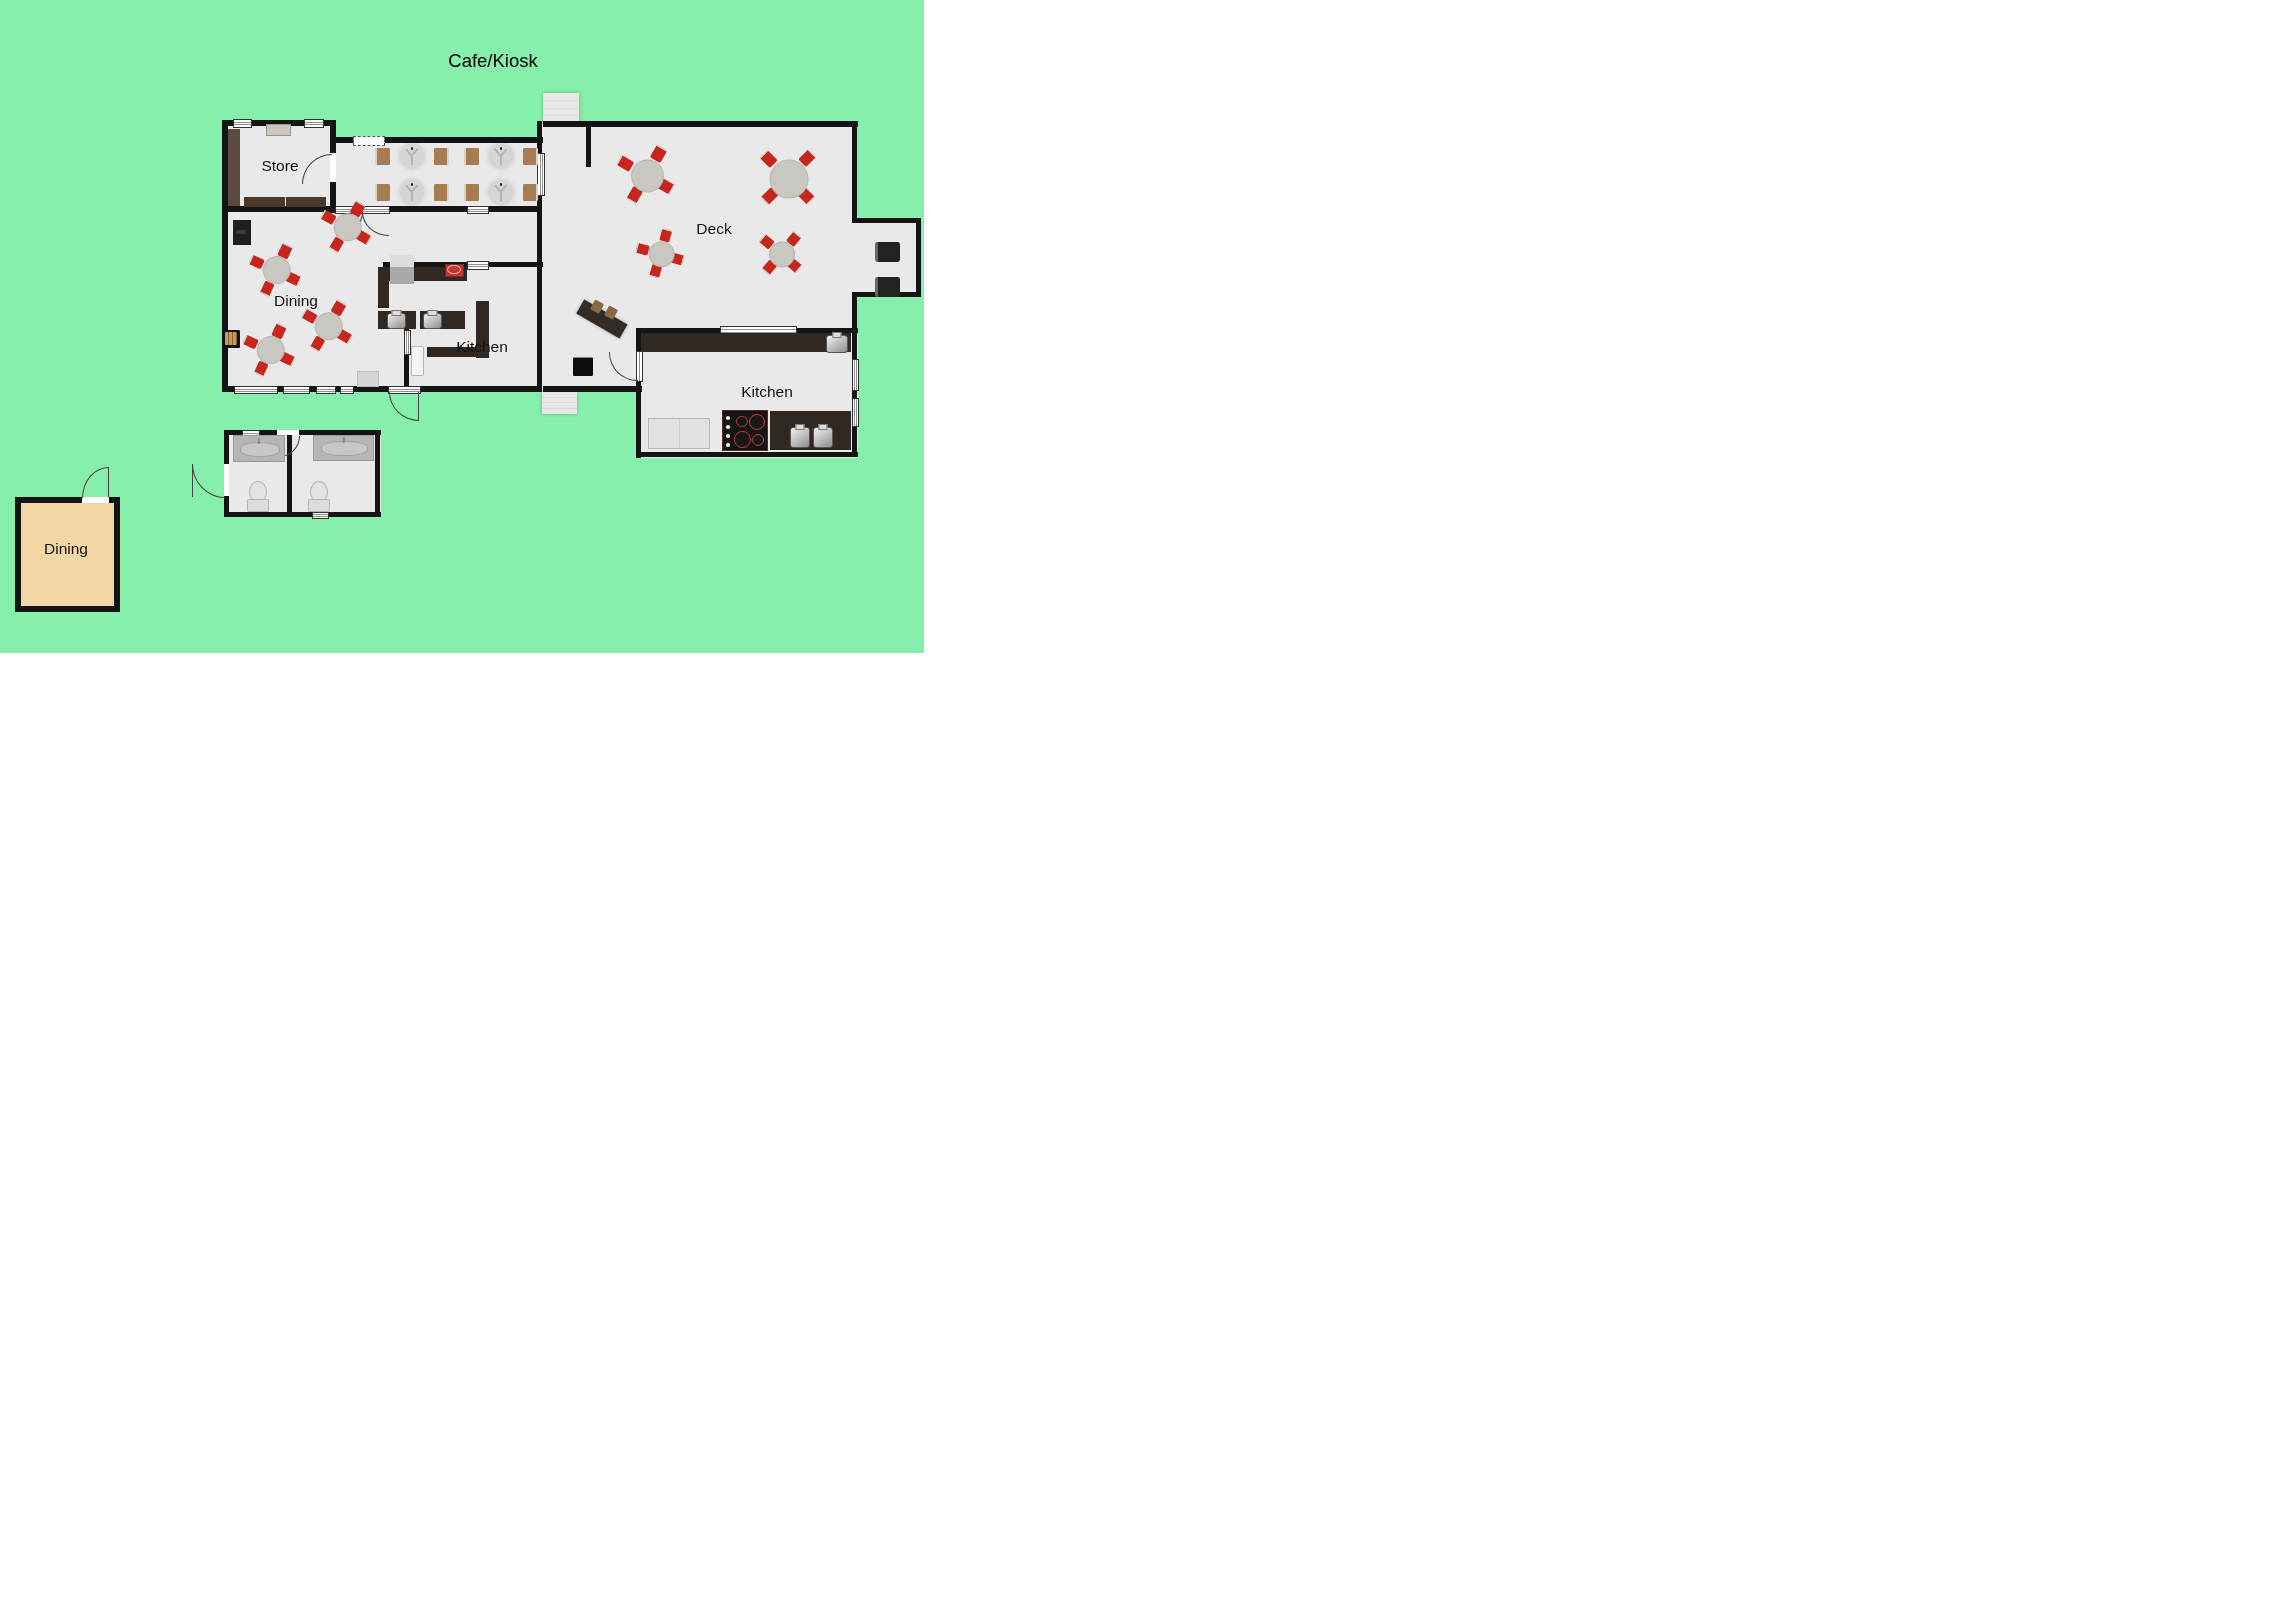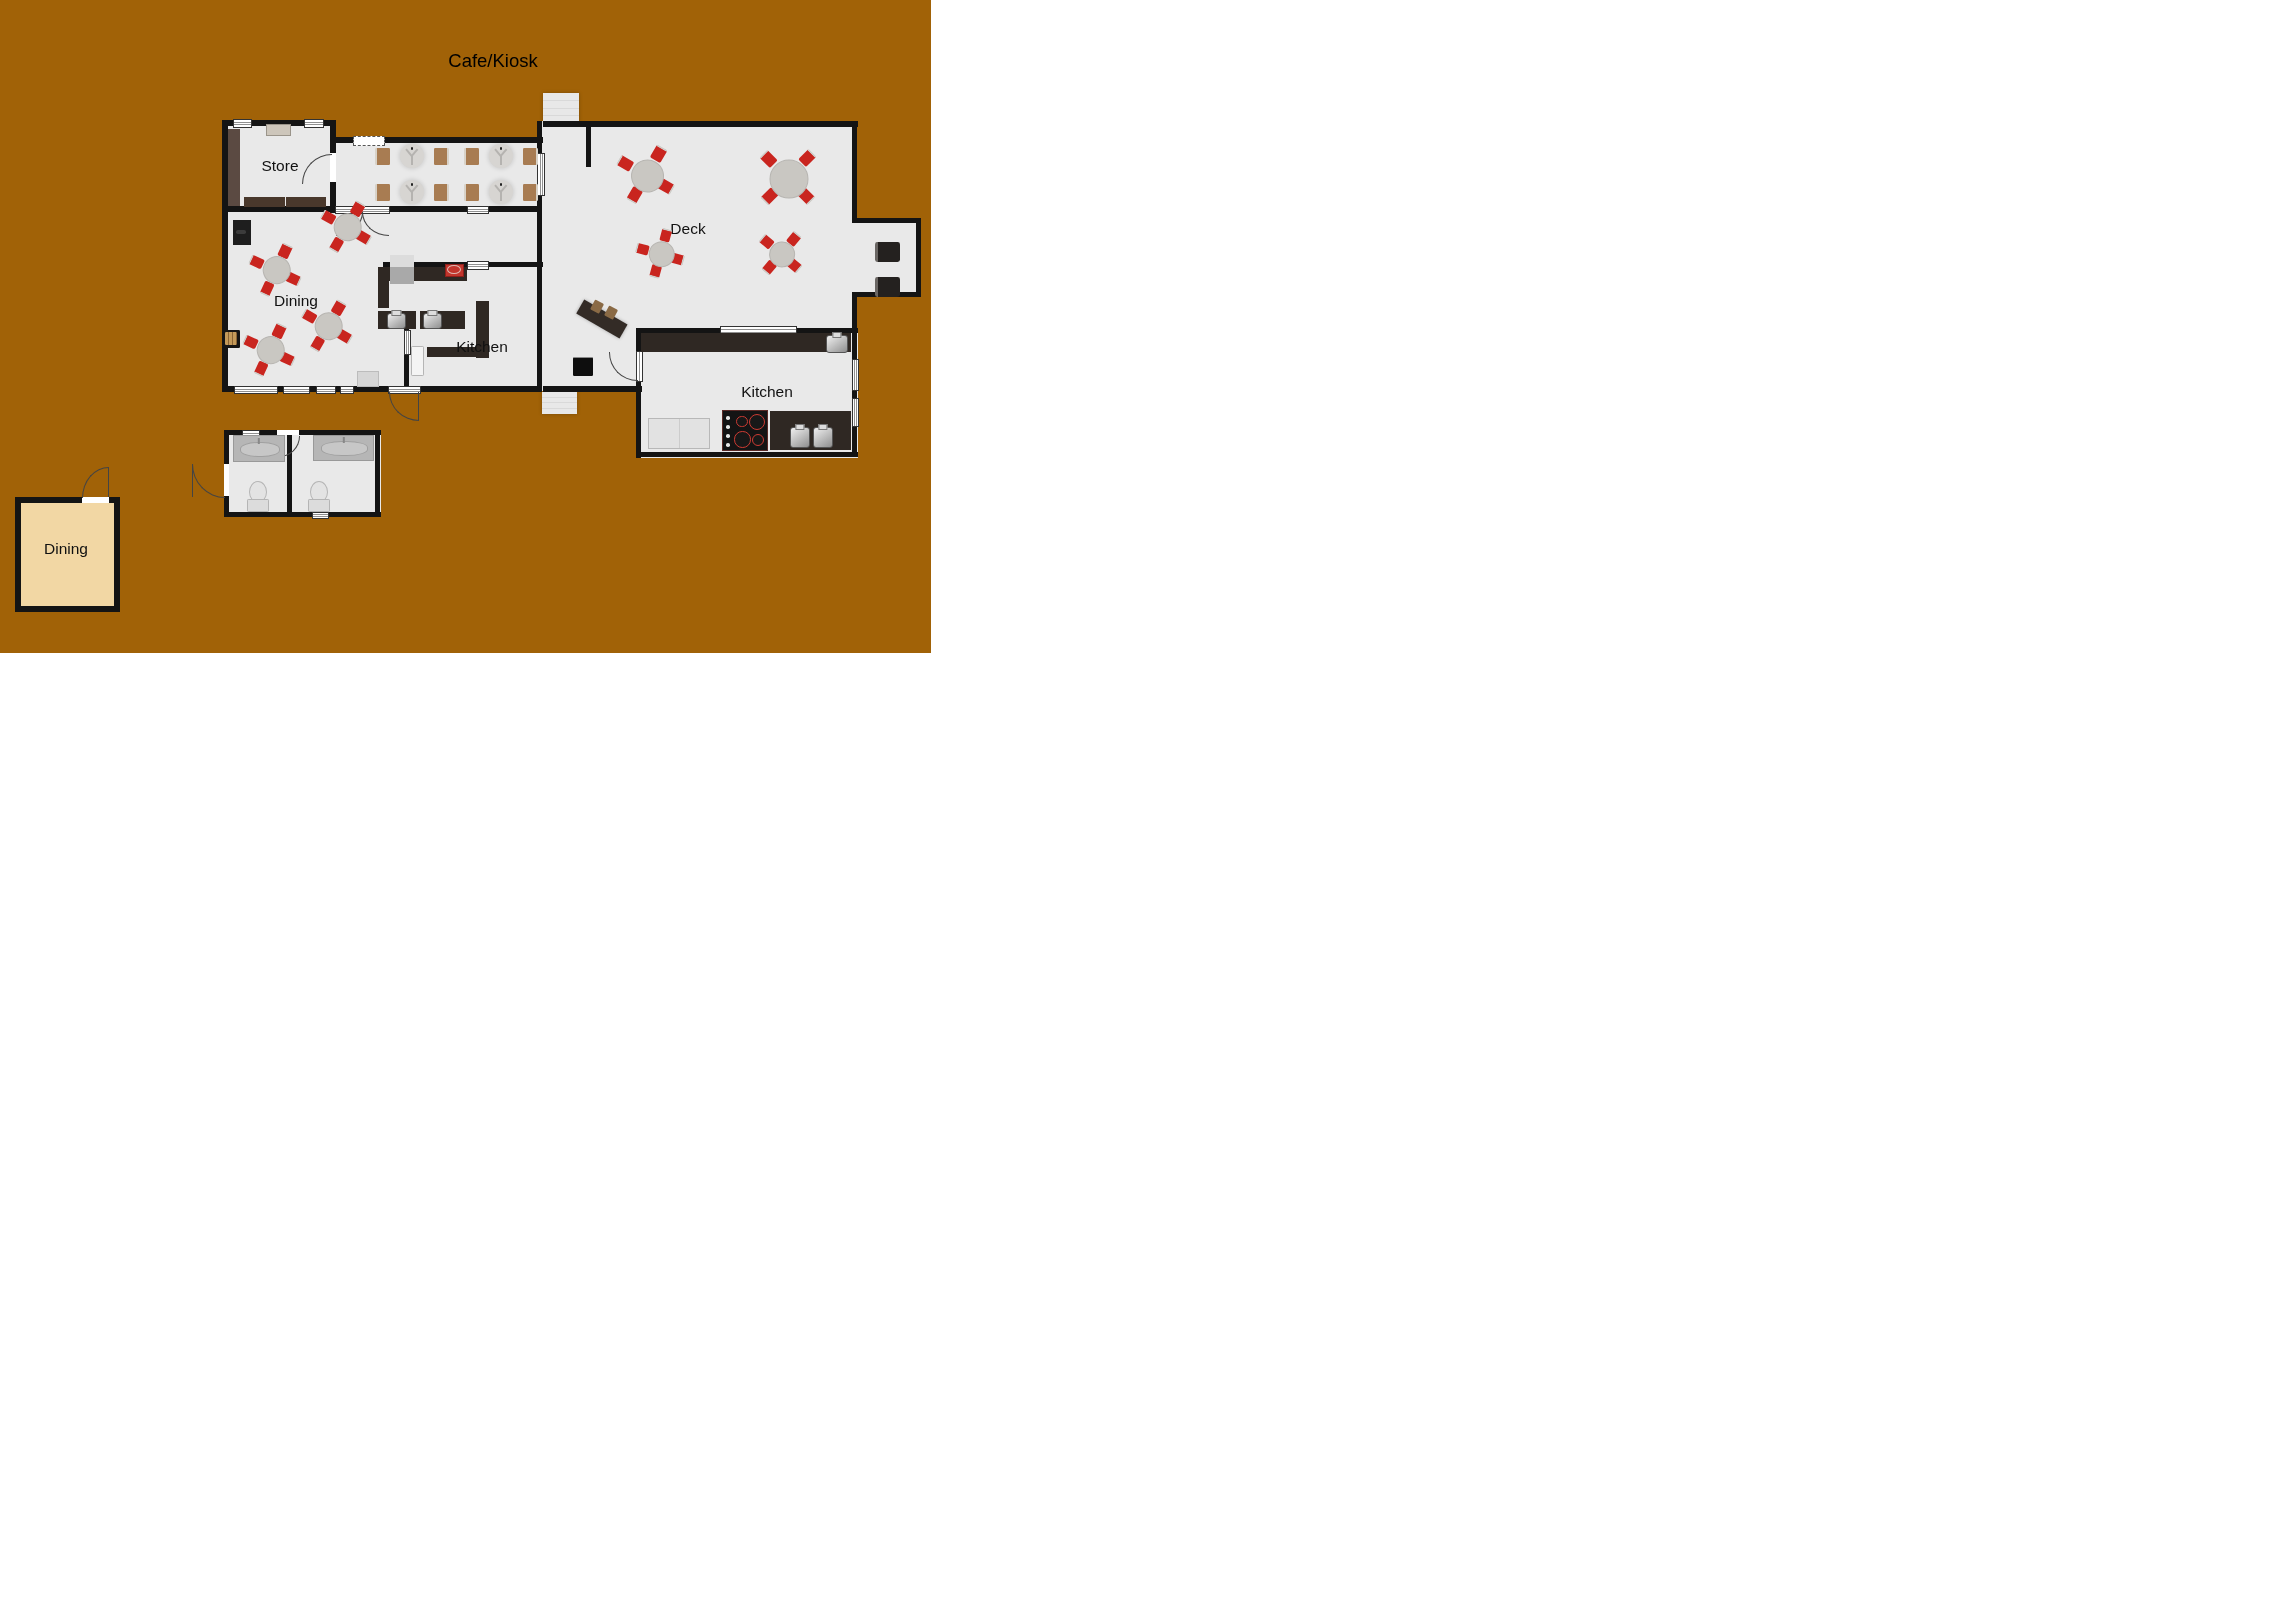--- a/index.html
+++ b/index.html
@@ -1,17 +1,17 @@
 <!DOCTYPE html>
 <html style="font-size:9.6px"><head>
 <meta charset="utf-8">
 <style>
   html,body{margin:0;padding:0;background:#ffffff;}
-  .plan{position:relative;width:924px;height:653px;background:#a16207;overflow:hidden;
-        font-family:"Liberation Sans", sans-serif;padding-left:7px;}
+  .plan{position:relative;width:924px;height:653px;background:#86efac;overflow:hidden;
+        font-family:"Liberation Sans", sans-serif;}
   .abs{position:absolute;box-sizing:border-box;}
   .floor{position:absolute;background:var(--floor);}
   .wall{position:absolute;background:var(--wall);}
   .win-h{position:absolute;background:#fff;border:0.6px solid #333;
          background-image:linear-gradient(#444,#444),linear-gradient(#444,#444);
          background-size:100% 0.6px;background-position:0 30%,0 72%;background-repeat:no-repeat;}
   .win-v{position:absolute;background:#fff;border:0.6px solid #333;
          background-image:linear-gradient(90deg,#444,#444),linear-gradient(90deg,#444,#444);
          background-size:0.6px 100%;background-position:30% 0,72% 0;background-repeat:no-repeat;}
   .win-dash{position:absolute;background:#fff;border:1.2px dashed #555;}
@@ -195,21 +195,21 @@
   <div class="toilet-bowl" style="left:249px;top:481px;width:16px;height:20px;"></div>
   <div class="toilet-tank" style="left:247px;top:499px;width:20px;height:11.4px;"></div>
   <div class="toilet-bowl" style="left:310px;top:481px;width:16px;height:20px;"></div>
   <div class="toilet-tank" style="left:308px;top:499px;width:20px;height:11.4px;"></div>
 
   <div class="title" style="left:493px;top:50px;">Cafe/Kiosk</div>
   <div class="label" style="left:280px;top:166px;">Store</div>
   <div class="label" style="left:296px;top:301px;">Dining</div>
   <div class="label" style="left:482px;top:347px;">Kitchen</div>
   <div class="label" style="left:767px;top:392px;">Kitchen</div>
-  <div class="label" style="left:688px;top:229px;">Deck</div>
+  <div class="label" style="left:714px;top:229px;">Deck</div>
   <div class="label" style="left:66px;top:549px;">Dining</div>
 
   <div id="gen">
       <div class="tg" style="left: 249px; top: 242px; width: 55px; height: 55px; transform: rotate(25deg);">
         <div class="ch" style="left: 22.4px; top: 0px; width: 10.2px; height: 12px; transform: rotate(0deg);"></div>
         <div class="ch" style="left: 42px; top: 22.4px; width: 10.2px; height: 12px; transform: rotate(90deg);"></div>
         <div class="ch" style="left: 22.4px; top: 42px; width: 10.2px; height: 12px; transform: rotate(180deg);"></div>
         <div class="ch" style="left: 1.2px; top: 22.4px; width: 10.2px; height: 12px; transform: rotate(270deg);"></div>
         <div class="tb" style="left: 14.3px; top: 14.3px; width: 26px; height: 26px;"></div>
       </div>

